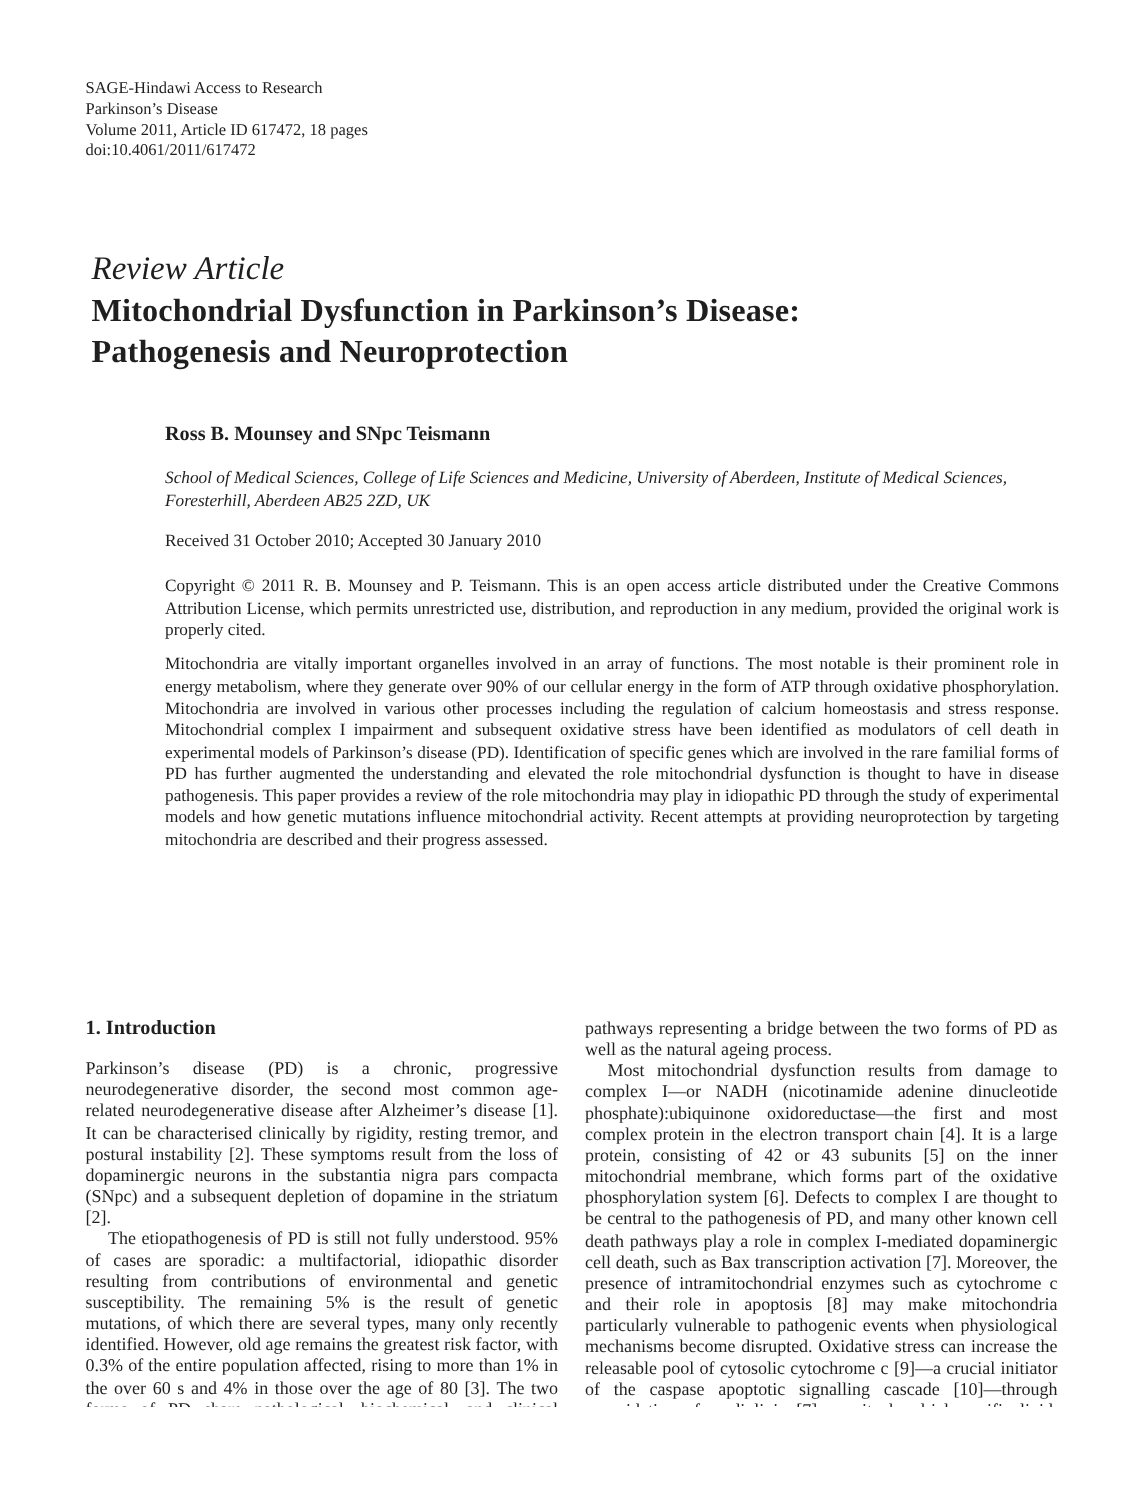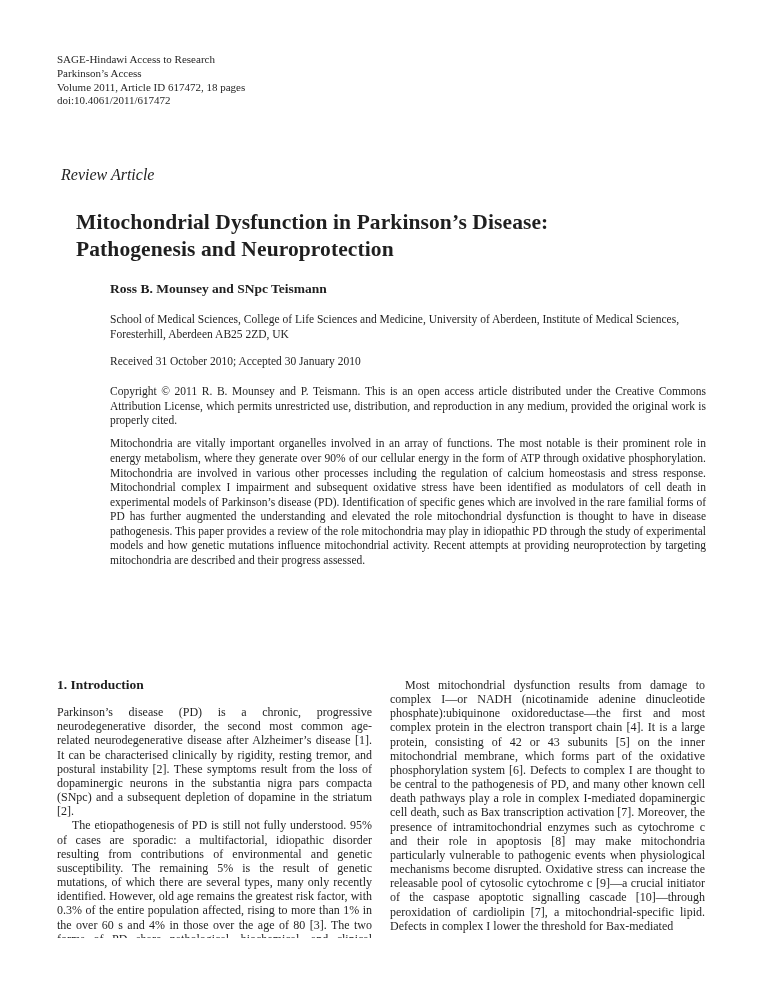--- a/index.html
+++ b/index.html
@@ -25,21 +25,21 @@
     font-size: 11px;
     line-height: 13.8px;
   }
 
   
   .article-type {
     position: absolute;
     left: 61px;
     top: 166px;
     font-style: italic;
-    font-size: 16px;
+    font-size: 22px;
   }
   .article-title {
     position: absolute;
     left: 61px;
     top: 194px;
     width: 566px;
     font-weight: bold;
     font-size: 21.5px;
     line-height: 26.5px;
     letter-spacing: 0.1px;
@@ -52,20 +52,21 @@
     top: 281px;
     width: 596px;
     font-size: 11.5px;
   }
   .authors {
     font-weight: bold;
     font-size: 13.5px;
     margin: 0 0 15px 0;
   }
   .affiliation {
+    font-style: italic;
     margin: 0 0 14px 0;
     line-height: 14.6px;
   }
   .fm-line {
     margin: 0 0 15.5px 0;
     line-height: 13.5px;
   }
   .copyright {
     margin: 0 0 9px 0;
     text-align: justify;
@@ -106,41 +107,42 @@
     text-indent: 15px;
   }
 </style>
 </head>
 <body>
 
 <div class="page">
 
   <div class="journal-header">
     <div>SAGE-Hindawi Access to Research</div>
-    <div>Parkinson’s Access</div>
+    <div>Parkinson’s Disease</div>
     <div>Volume 2011, Article ID 617472, 18 pages</div>
     <div>doi:10.4061/2011/617472</div>
   </div>
 
   <div class="article-type">Review Article</div>
 
-  <h1 class="article-title" style="margin:15px;">Mitochondrial Dysfunction in Parkinson’s Disease: Pathogenesis and Neuroprotection</h1>
+  <h1 class="article-title" style="margin:0;">Mitochondrial Dysfunction in Parkinson’s Disease: Pathogenesis and Neuroprotection</h1>
 
   <div class="front-matter">
     <p class="authors">Ross B. Mounsey and SNpc Teismann</p>
     <p class="affiliation">School of Medical Sciences, College of Life Sciences and Medicine, University of Aberdeen, Institute of Medical Sciences, Foresterhill, Aberdeen AB25 2ZD, UK</p>
     <p class="fm-line">Received 31 October 2010; Accepted 30 January 2010</p>
     <p class="copyright">Copyright © 2011 R. B. Mounsey and P. Teismann. This is an open access article distributed under the Creative Commons Attribution License, which permits unrestricted use, distribution, and reproduction in any medium, provided the original work is properly cited.</p>
     <p class="abstract">Mitochondria are vitally important organelles involved in an array of functions. The most notable is their prominent role in energy metabolism, where they generate over 90% of our cellular energy in the form of ATP through oxidative phosphorylation. Mitochondria are involved in various other processes including the regulation of calcium homeostasis and stress response. Mitochondrial complex I impairment and subsequent oxidative stress have been identified as modulators of cell death in experimental models of Parkinson’s disease (PD). Identification of specific genes which are involved in the rare familial forms of PD has further augmented the understanding and elevated the role mitochondrial dysfunction is thought to have in disease pathogenesis. This paper provides a review of the role mitochondria may play in idiopathic PD through the study of experimental models and how genetic mutations influence mitochondrial activity. Recent attempts at providing neuroprotection by targeting mitochondria are described and their progress assessed.</p>
   </div>
 
   <div class="body-columns">
     <div class="col">
       <h2 class="section-heading">1. Introduction</h2>
       <p>Parkinson’s disease (PD) is a chronic, progressive neurodegenerative disorder, the second most common age-related neurodegenerative disease after Alzheimer’s disease [1]. It can be characterised clinically by rigidity, resting tremor, and postural instability [2]. These symptoms result from the loss of dopaminergic neurons in the substantia nigra pars compacta (SNpc) and a subsequent depletion of dopamine in the striatum [2].</p>
       <p class="indent">The etiopathogenesis of PD is still not fully understood. 95% of cases are sporadic: a multifactorial, idiopathic disorder resulting from contributions of environmental and genetic susceptibility. The remaining 5% is the result of genetic mutations, of which there are several types, many only recently identified. However, old age remains the greatest risk factor, with 0.3% of the entire population affected, rising to more than 1% in the over 60 s and 4% in those over the age of 80 [3]. The two forms of PD share pathological, biochemical, and clinical features, with dysfunction of mitochondria and associated molecular</p>
     </div>
     <div class="col">
+      <p>pathways representing a bridge between the two forms of PD as well as the natural ageing process.</p>
       <p class="indent">Most mitochondrial dysfunction results from damage to complex I—or NADH (nicotinamide adenine dinucleotide phosphate):ubiquinone oxidoreductase—the first and most complex protein in the electron transport chain [4]. It is a large protein, consisting of 42 or 43 subunits [5] on the inner mitochondrial membrane, which forms part of the oxidative phosphorylation system [6]. Defects to complex I are thought to be central to the pathogenesis of PD, and many other known cell death pathways play a role in complex I-mediated dopaminergic cell death, such as Bax transcription activation [7]. Moreover, the presence of intramitochondrial enzymes such as cytochrome c and their role in apoptosis [8] may make mitochondria particularly vulnerable to pathogenic events when physiological mechanisms become disrupted. Oxidative stress can increase the releasable pool of cytosolic cytochrome c [9]—a crucial initiator of the caspase apoptotic signalling cascade [10]—through peroxidation of cardiolipin [7], a mitochondrial-specific lipid. Defects in complex I lower the threshold for Bax-mediated</p>
     </div>
   </div>
 
 </div>
 
 </body></html>

